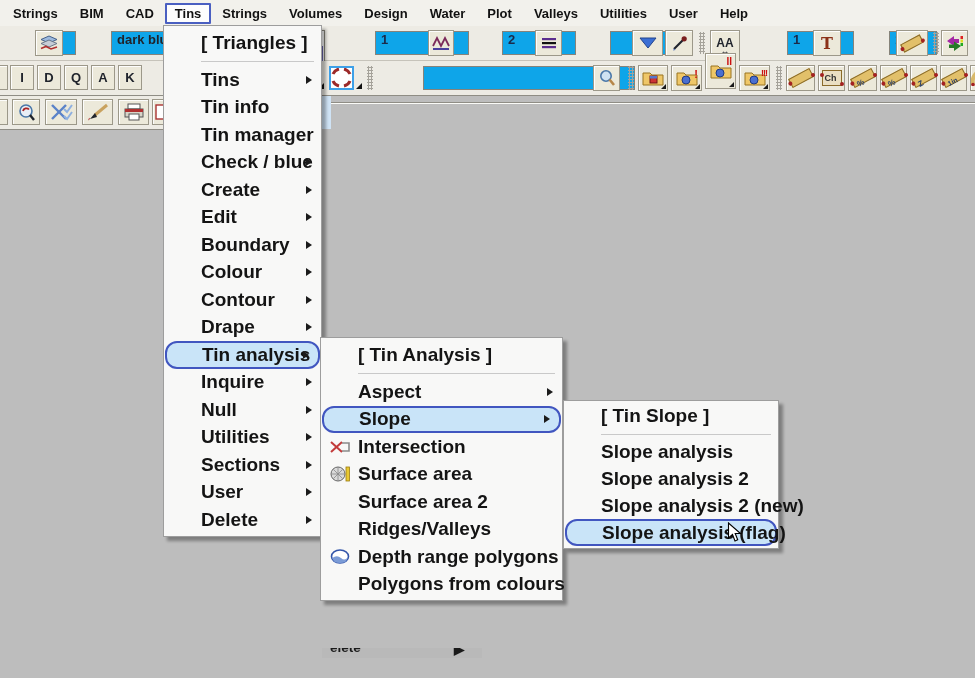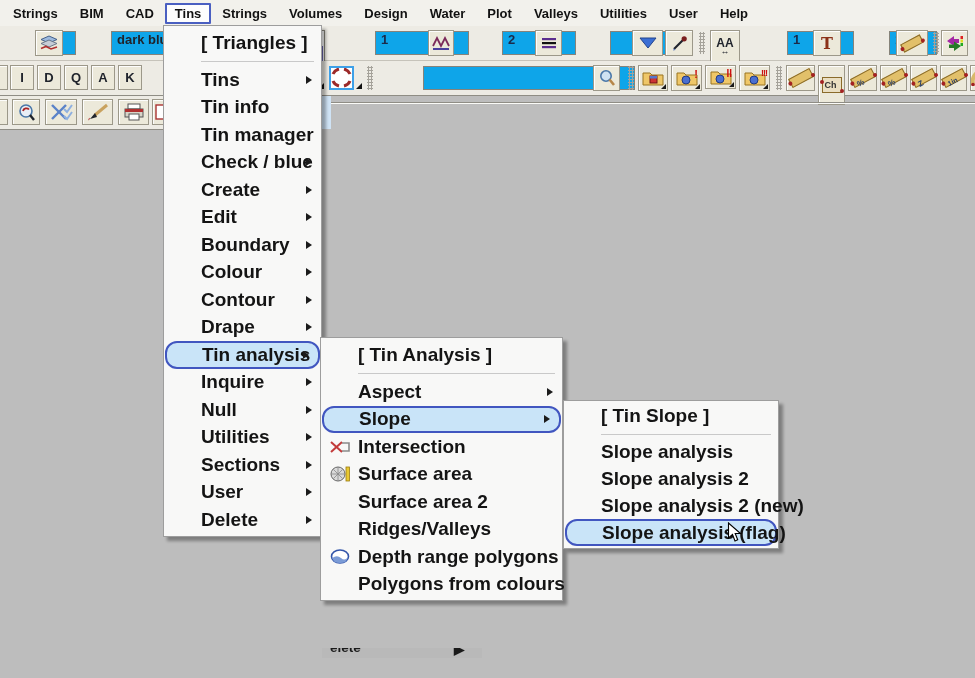--- a/index.html
+++ b/index.html
@@ -215,42 +215,42 @@
     <rect x="8" y="7" width="7" height="2.5" fill="#5577cc"></rect>
   </svg>
 </div>
 <div class="tbtn flyout" style="left:671px;top:65px;width:31px;height:26px;">
   <svg width="22" height="18" viewBox="0 0 22 18">
     <path d="M1,4 L8,4 L10,6 L21,6 L21,16 L1,16 Z" fill="#efc768" stroke="#9a7420" stroke-width="1"></path>
     <circle cx="10" cy="11" r="4" fill="#4a6fd0" stroke="#203a80" stroke-width="1"></circle>
   </svg>
   <span style="position:absolute;right:3px;top:2px;color:#c11;font:800 11px 'Liberation Sans',sans-serif;">!</span>
 </div>
-<div class="tbtn flyout" style="left:705px;top:65px;width:31px;height:24px;text-decoration:underline;">
+<div class="tbtn flyout" style="left:705px;top:53px;width:31px;height:36px;text-decoration:underline;">
   <svg width="22" height="18" viewBox="0 0 22 18">
     <path d="M1,4 L8,4 L10,6 L21,6 L21,16 L1,16 Z" fill="#efc768" stroke="#9a7420" stroke-width="1"></path>
     <circle cx="10" cy="11" r="4" fill="#4a6fd0" stroke="#203a80" stroke-width="1"></circle>
   </svg>
   <span style="position:absolute;right:3px;top:2px;color:#c11;font:800 10px 'Liberation Sans',sans-serif;">II</span>
 </div>
 <div class="tbtn flyout" style="left:739px;top:65px;width:31px;height:26px;">
   <svg width="22" height="18" viewBox="0 0 22 18">
     <path d="M1,4 L8,4 L10,6 L21,6 L21,16 L1,16 Z" fill="#efc768" stroke="#9a7420" stroke-width="1"></path>
     <circle cx="10" cy="11" r="4" fill="#4a6fd0" stroke="#203a80" stroke-width="1"></circle>
   </svg>
   <span style="position:absolute;right:2px;top:2px;color:#c11;font:800 9px 'Liberation Sans',sans-serif;letter-spacing:-1px;">!!!</span>
 </div>
 <div class="dotsep" style="left:776px;top:66px;height:24px;"></div>
 
 <div class="tbtn" style="left:786px;top:65px;width:29px;height:26px;">
   <div class="ruler-bar">
       <span class="ruler-lbl"></span>
     </div>
 </div>
-<div class="tbtn" style="left:818px;top:65px;width:27px;height:40px;">
+<div class="tbtn" style="left:818px;top:65px;width:27px;height:26px;">
   <div class="ruler-bar" style="transform:none;width:18px;height:14px;background:#eadfc2;">
       <span class="ruler-lbl" style="color:#333;left:2px;top:2px;font-size:9px;">Ch</span>
     </div>
 </div>
 <div class="tbtn" style="left:848px;top:65px;width:29px;height:26px;">
   <div class="ruler-bar">
       <span class="ruler-lbl">%</span>
     </div>
 </div>
 <div class="tbtn" style="left:880px;top:65px;width:27px;height:26px;">

